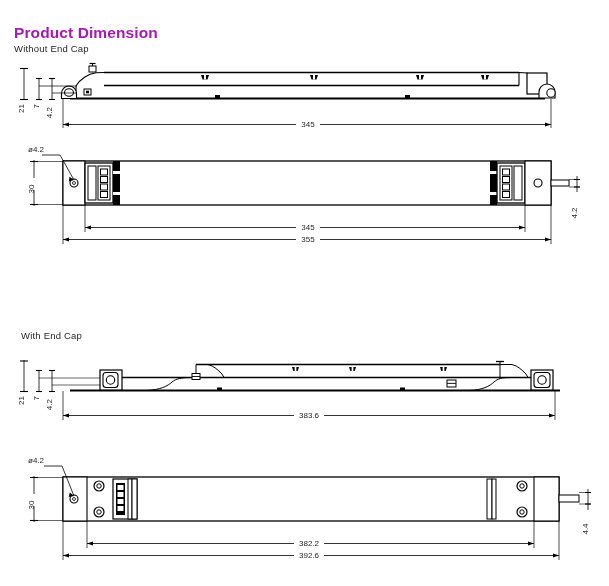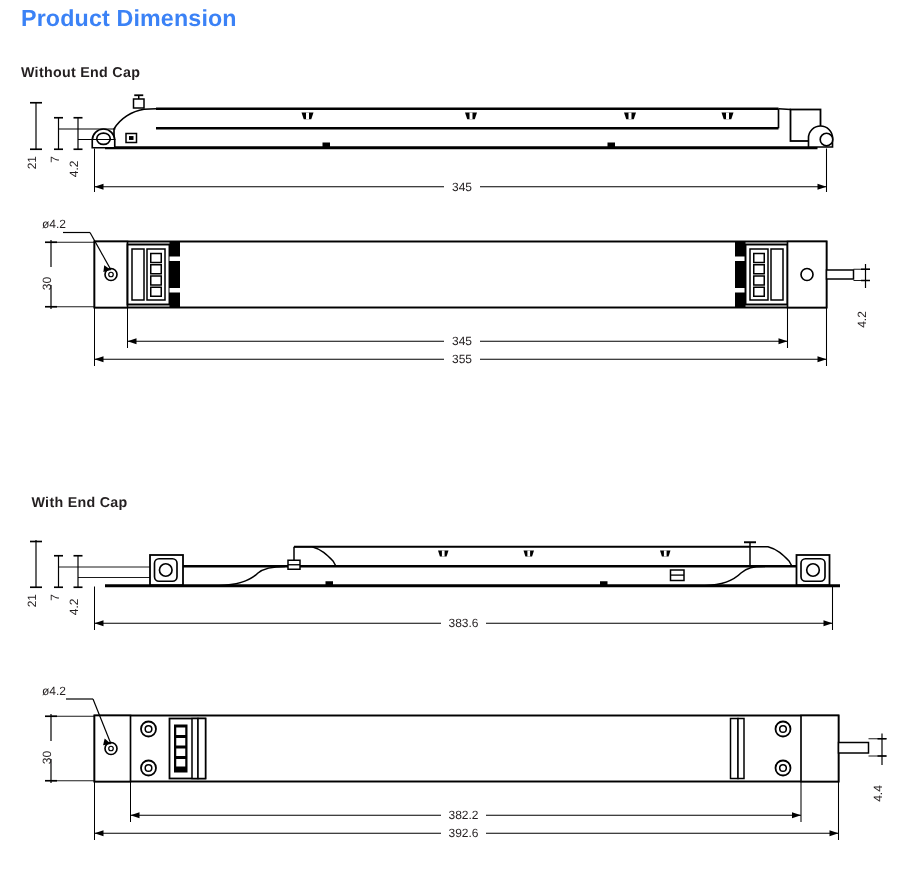--- a/index.html
+++ b/index.html
@@ -18,30 +18,30 @@
   }
   #page {
     position: relative;
     width: 609px;
     height: 586px;
     background: #ffffff;
   }
   .page-title {
     position: absolute;
     left: 14px;
-    top: 4px;
+    top: 24px;
     font-size: 15.5px;
     font-weight: bold;
     letter-spacing: 0.1px;
-    color: #3b82f6;
+    color: #a21caf;
   }
   .section-title {
     position: absolute;
     font-size: 9.5px;
-    font-weight: bold;
+    font-weight: normal;
     letter-spacing: 0.2px;
     color: #231f20;
   }
   #sec-title-1 { left: 14px; top: 43px; }
   #sec-title-2 { left: 21px; top: 330px; }
 
   svg.drawing {
     position: absolute;
     left: 0;
     top: 0;

